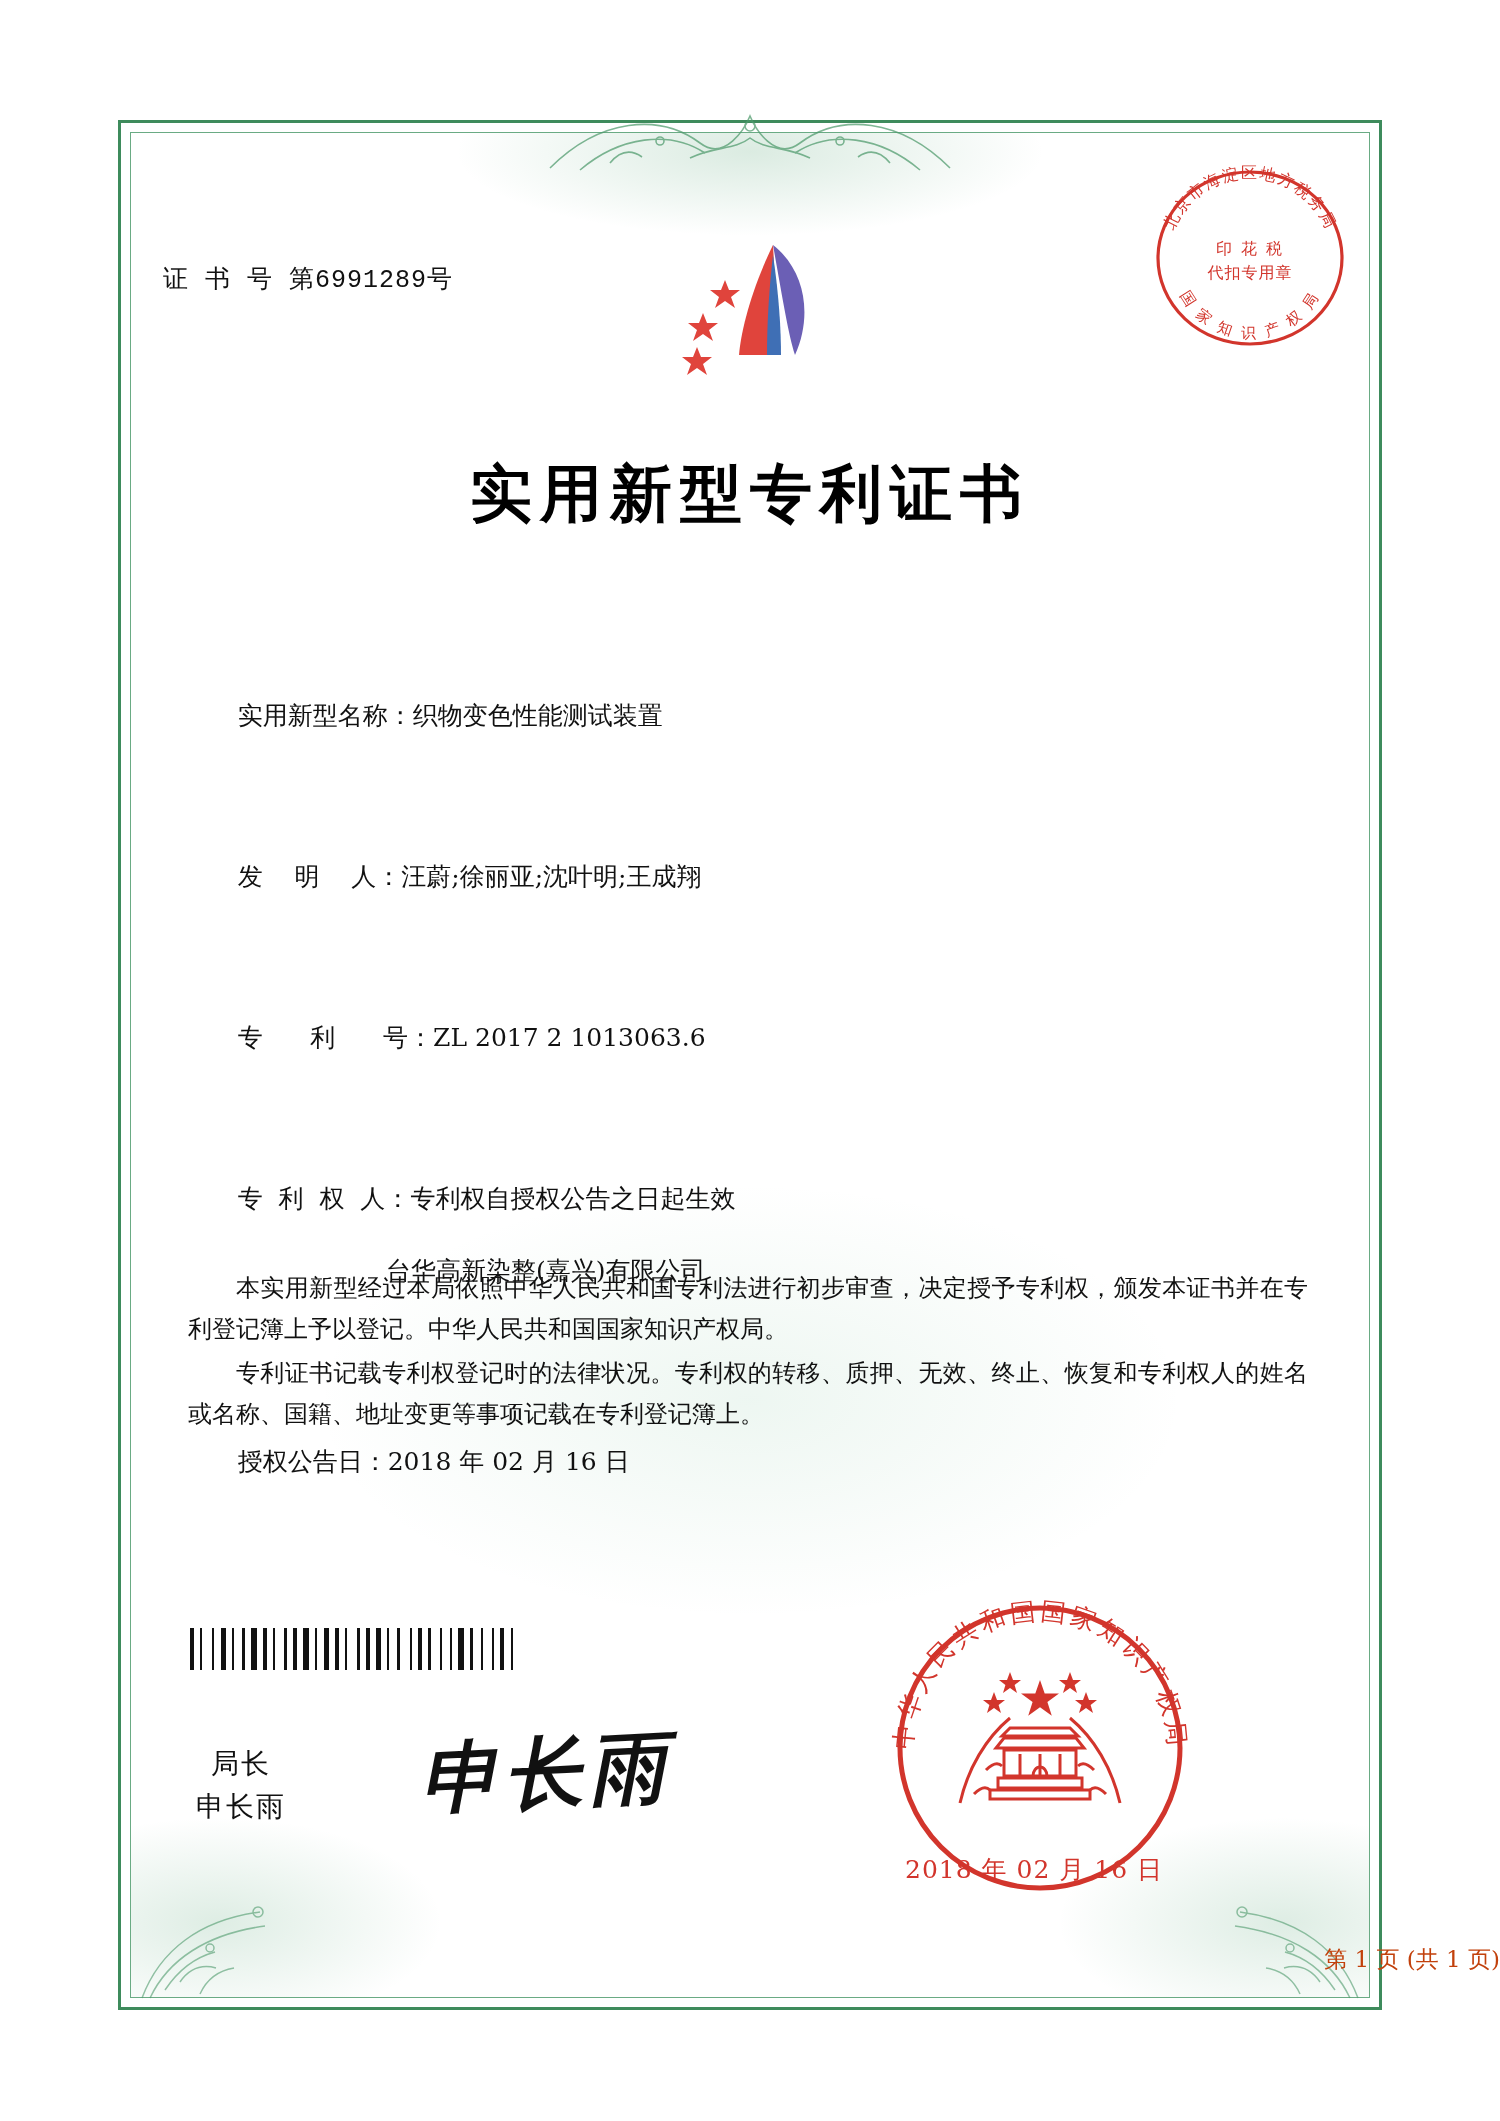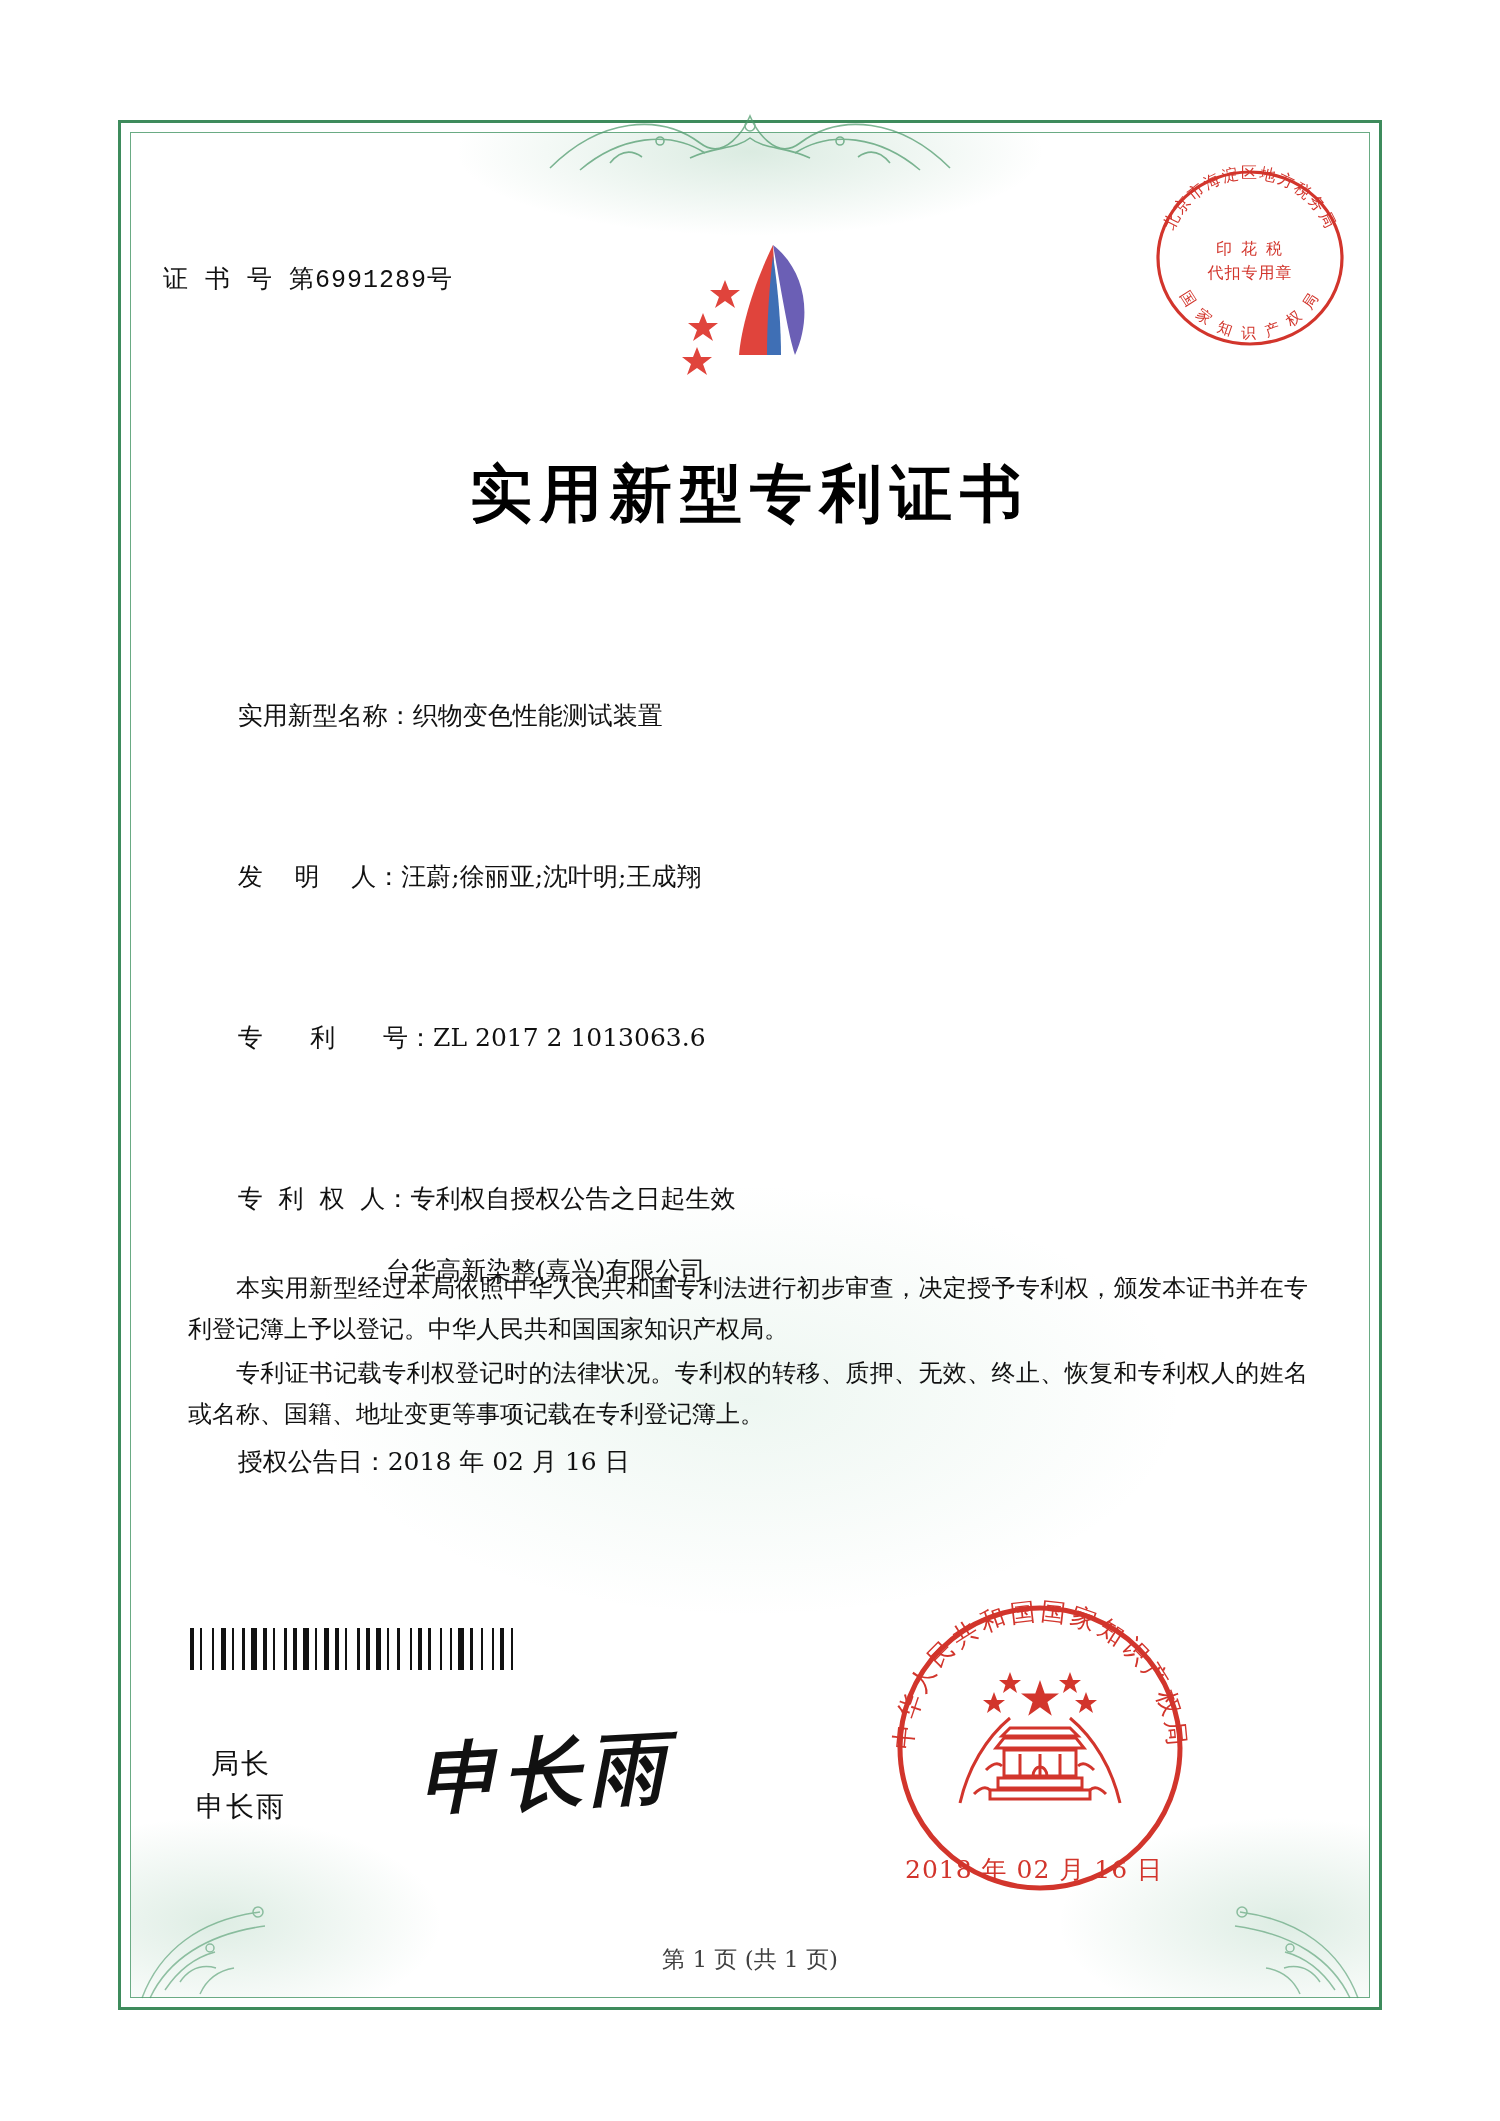--- a/index.html
+++ b/index.html
@@ -200,24 +200,24 @@
     font-size: 25px;
     color: #d2352c;
     letter-spacing: 1px;
   }
 
   .page-footer {
     position: absolute;
     left: 0;
     right: 0;
     top: 1944px;
-    text-align: center;
+    text-align: right;
     font-family: "DejaVu Serif", "Liberation Serif", serif;
     font-size: 23px;
-    color: #404040;
+    color: #c2410c;
   }
 </style>
 </head>
 <body>
 
 <div class="page">
 
   <div class="guilloche"></div>
   <div class="border-outer"></div>
   <div class="border-inner"></div>

